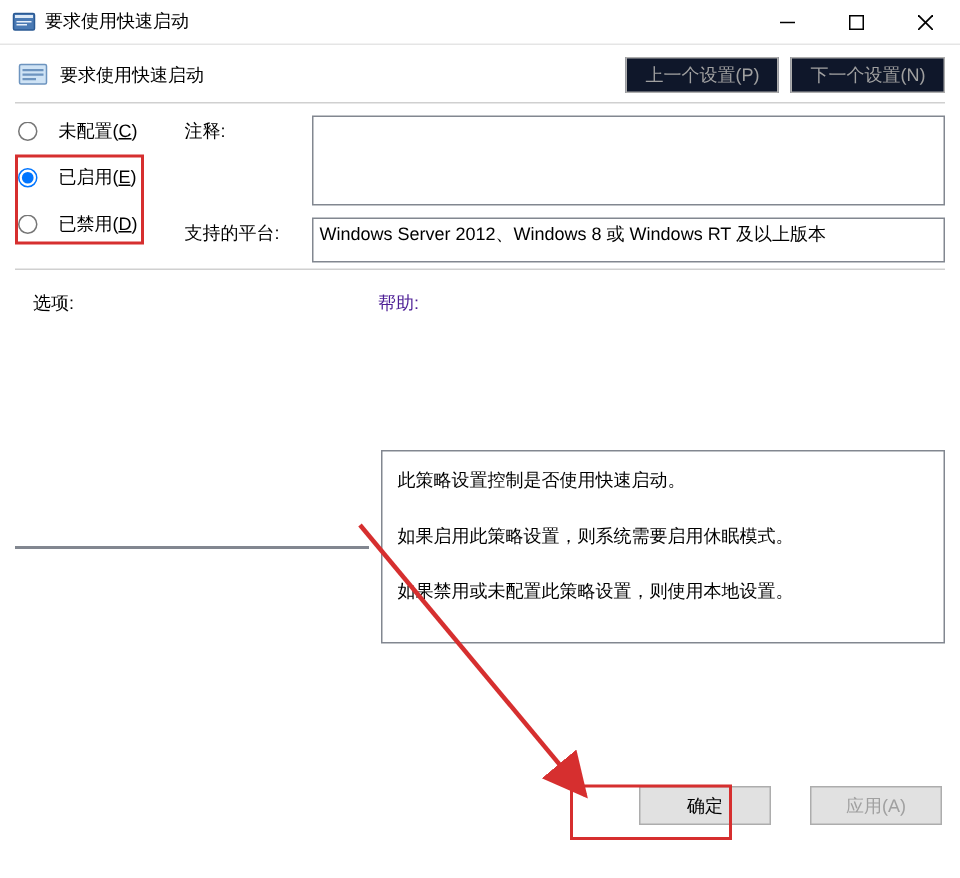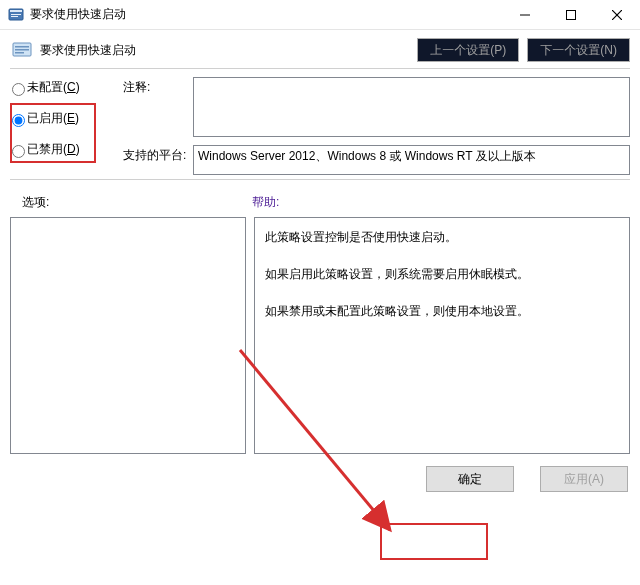--- a/index.html
+++ b/index.html
@@ -53,21 +53,21 @@
     display:flex;
     padding:8px 10px 4px 12px;
     gap:6px;
   }
   .radios{
     width:105px;
     display:flex;flex-direction:column;gap:14px;
     padding-top:2px;
   }
   .radio-row{
-    display:flex;align-items:flex-end;gap:2px;
+    display:flex;align-items:center;gap:14px;
     position:relative;
   }
   .radio-input{width:13px;height:13px;margin:0;}
   .radio-lbl{color:#000;}
   .radio-lbl u{text-decoration:underline;}
   .highlight-box{
     position:absolute;
     border:2px solid #d62f2f;
     pointer-events:none;
   }
@@ -75,36 +75,37 @@
   .hl2{ left:380px; top:523px; width:108px; height:37px; }
   .arrow-svg{
     position:absolute;
     left:230px; top:340px;
     width:180px; height:200px;
     pointer-events:none;
   }
   .fields-col{
     flex:1;display:flex;flex-direction:column;gap:8px;
   }
-  .field-row{display:flex;gap:0;align-items:flex-start;}
+  .field-row{display:flex;gap:15px;align-items:flex-start;}
   .field-label{width:70px;color:#000;padding-top:2px;}
   .textarea{
     flex:1;border:1px solid #828790;background:#fff;
     height:60px;resize:none;font:inherit;padding:2px 4px;
     color:#000;
   }
   .textarea.small{height:30px;}
   .mid-labels{
     display:flex;padding:14px 12px 6px 22px;
   }
   .mid-labels .left{width:230px;color:#000;}
   .mid-labels .right{color:#4c1d95;}
   .panes{
     display:flex;gap:8px;padding:0 10px;
-    height:237px;
+    height:295px;
+    align-items:center;
   }
   .pane{
     border:1px solid #828790;background:#fff;
     overflow:auto;
   }
   .pane.left{width:236px;}
   .pane.right{flex:1;padding:8px 10px;line-height:1.9;color:#000;}
   .footer{
     display:flex;justify-content:flex-end;gap:26px;
     padding:12px 12px 10px;

